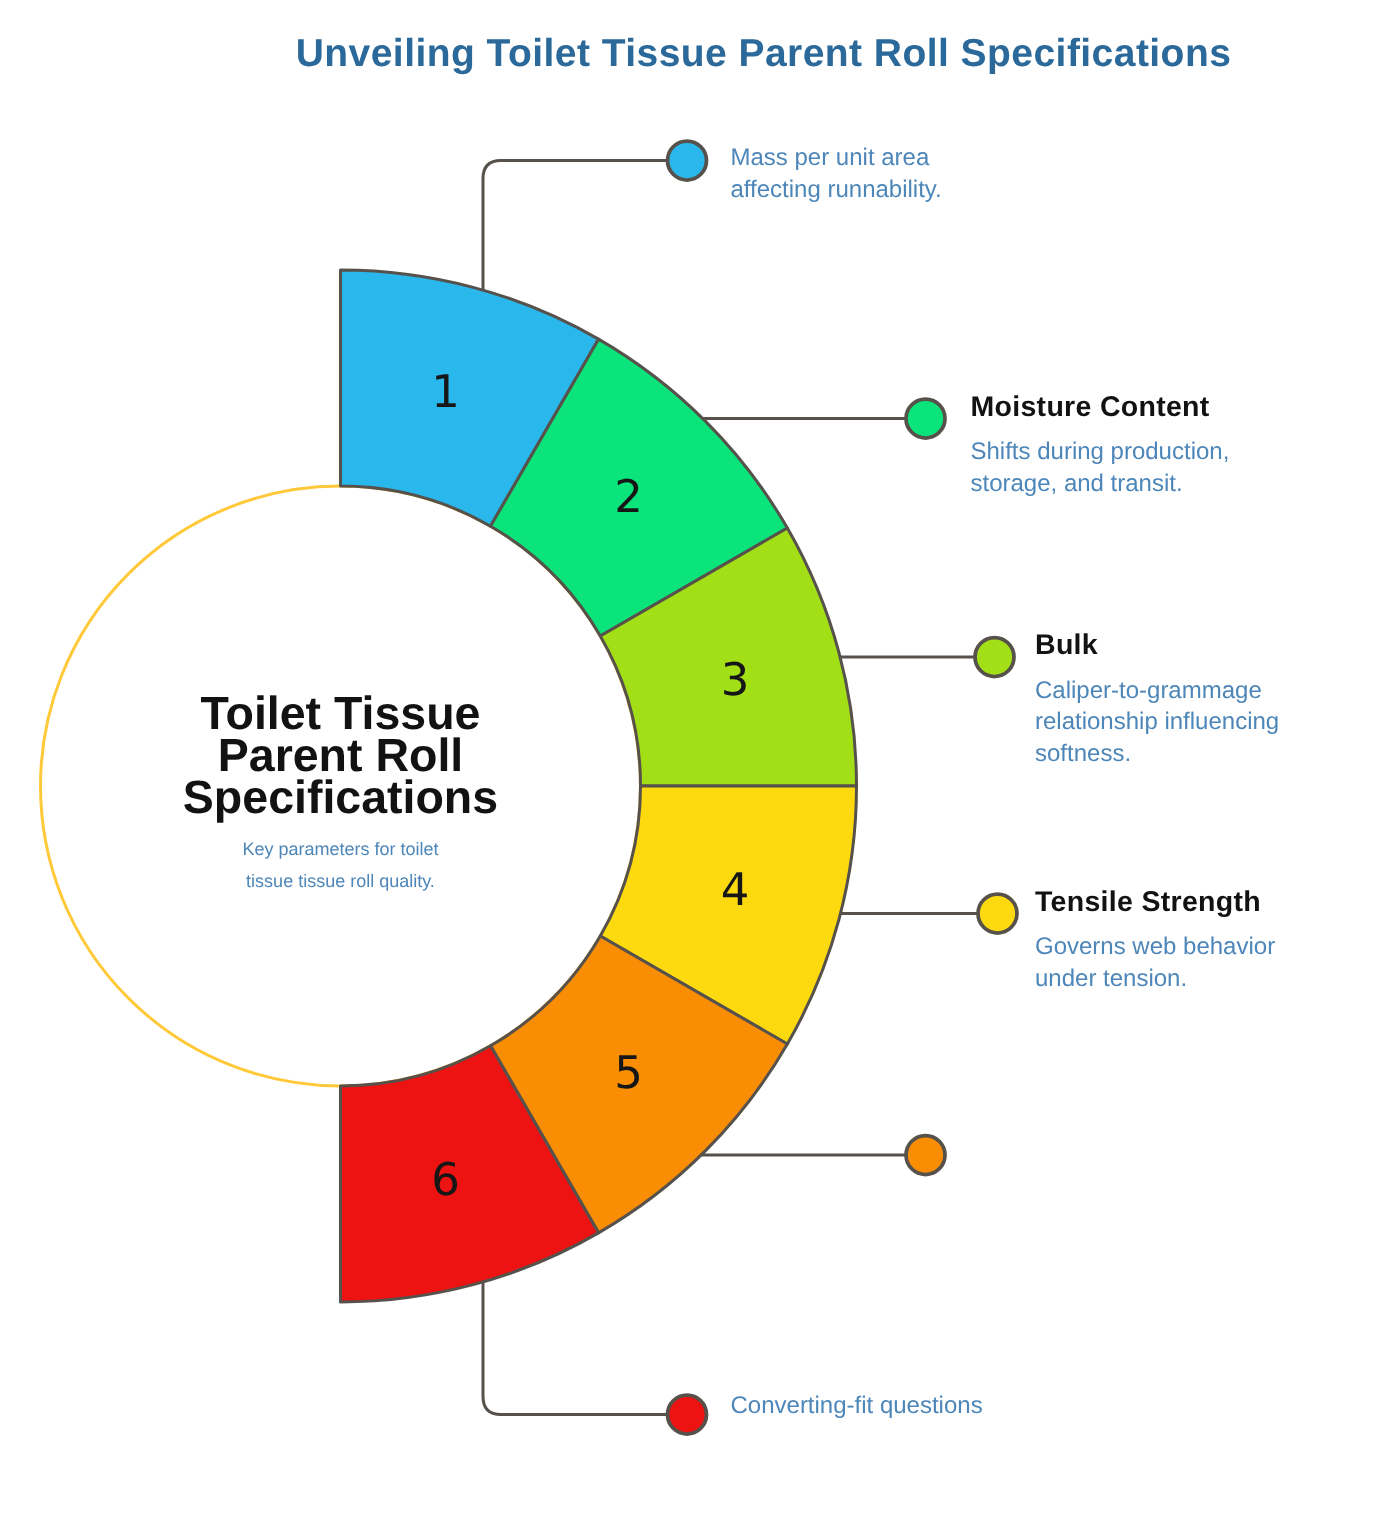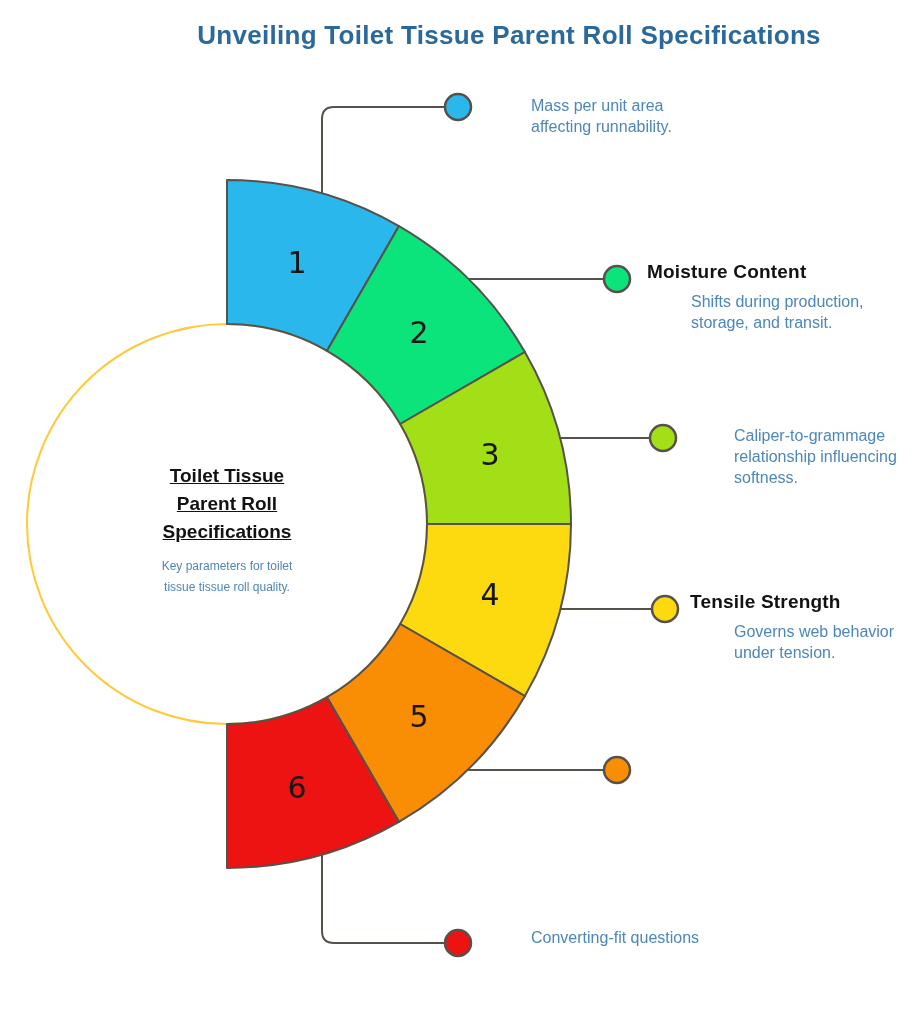--- a/index.html
+++ b/index.html
@@ -20,27 +20,27 @@
   .connector{fill:none;stroke:var(--outline);stroke-width:2px;stroke-linecap:round;}
   .dot{stroke:var(--outline);stroke-width:2.5px;}
   .segnum{font-family:"DejaVu Sans",sans-serif;font-size:30px;font-weight:400;
           fill:var(--number-color);text-anchor:middle;}
 
   .page-title{position:absolute;top:20px;left:509px;transform:translateX(-50%);
     white-space:nowrap;font-size:26px;font-weight:700;color:var(--header-color);
     letter-spacing:0.3px;}
 
   .center-text{position:absolute;left:27px;top:462px;width:400px;text-align:center;}
-  .center-title{font-size:19px;font-weight:700;color:var(--label-color);line-height:28px;text-decoration:underline;}
+  .center-title{font-size:31px;font-weight:700;color:var(--label-color);line-height:28px;}
   .center-sub{margin-top:10px;font-size:12px;color:var(--desc-color);line-height:21px;}
 
   .label-block{position:absolute;}
   .label-title{font-size:19px;font-weight:700;color:var(--label-color);line-height:25px;
     letter-spacing:0.2px;}
-  .label-desc{margin-top:7px;font-size:16px;color:var(--desc-color);line-height:21px;margin-left:44px;}
+  .label-desc{margin-top:7px;font-size:16px;color:var(--desc-color);line-height:21px;}
 </style>
 </head>
 <body>
 
 <div class="stage">
 
   <svg width="918" height="1024" viewBox="0 0 918 1024">
 
     <circle class="hub" cx="227" cy="524" r="200" stroke="#ffc93a"></circle>
 
@@ -98,20 +98,23 @@
     <div class="label-title">
       <div>Moisture Content</div>
     </div>
     <div class="label-desc">
       <div>Shifts during production,</div>
       <div>storage, and transit.</div>
     </div>
   </div>
 
   <div class="label-block" style="left:690px;top:418px;">
+    <div class="label-title">
+      <div>Bulk</div>
+    </div>
     <div class="label-desc">
       <div>Caliper-to-grammage</div>
       <div>relationship influencing</div>
       <div>softness.</div>
     </div>
   </div>
 
   <div class="label-block" style="left:690px;top:589px;">
     <div class="label-title">
       <div>Tensile Strength</div>

